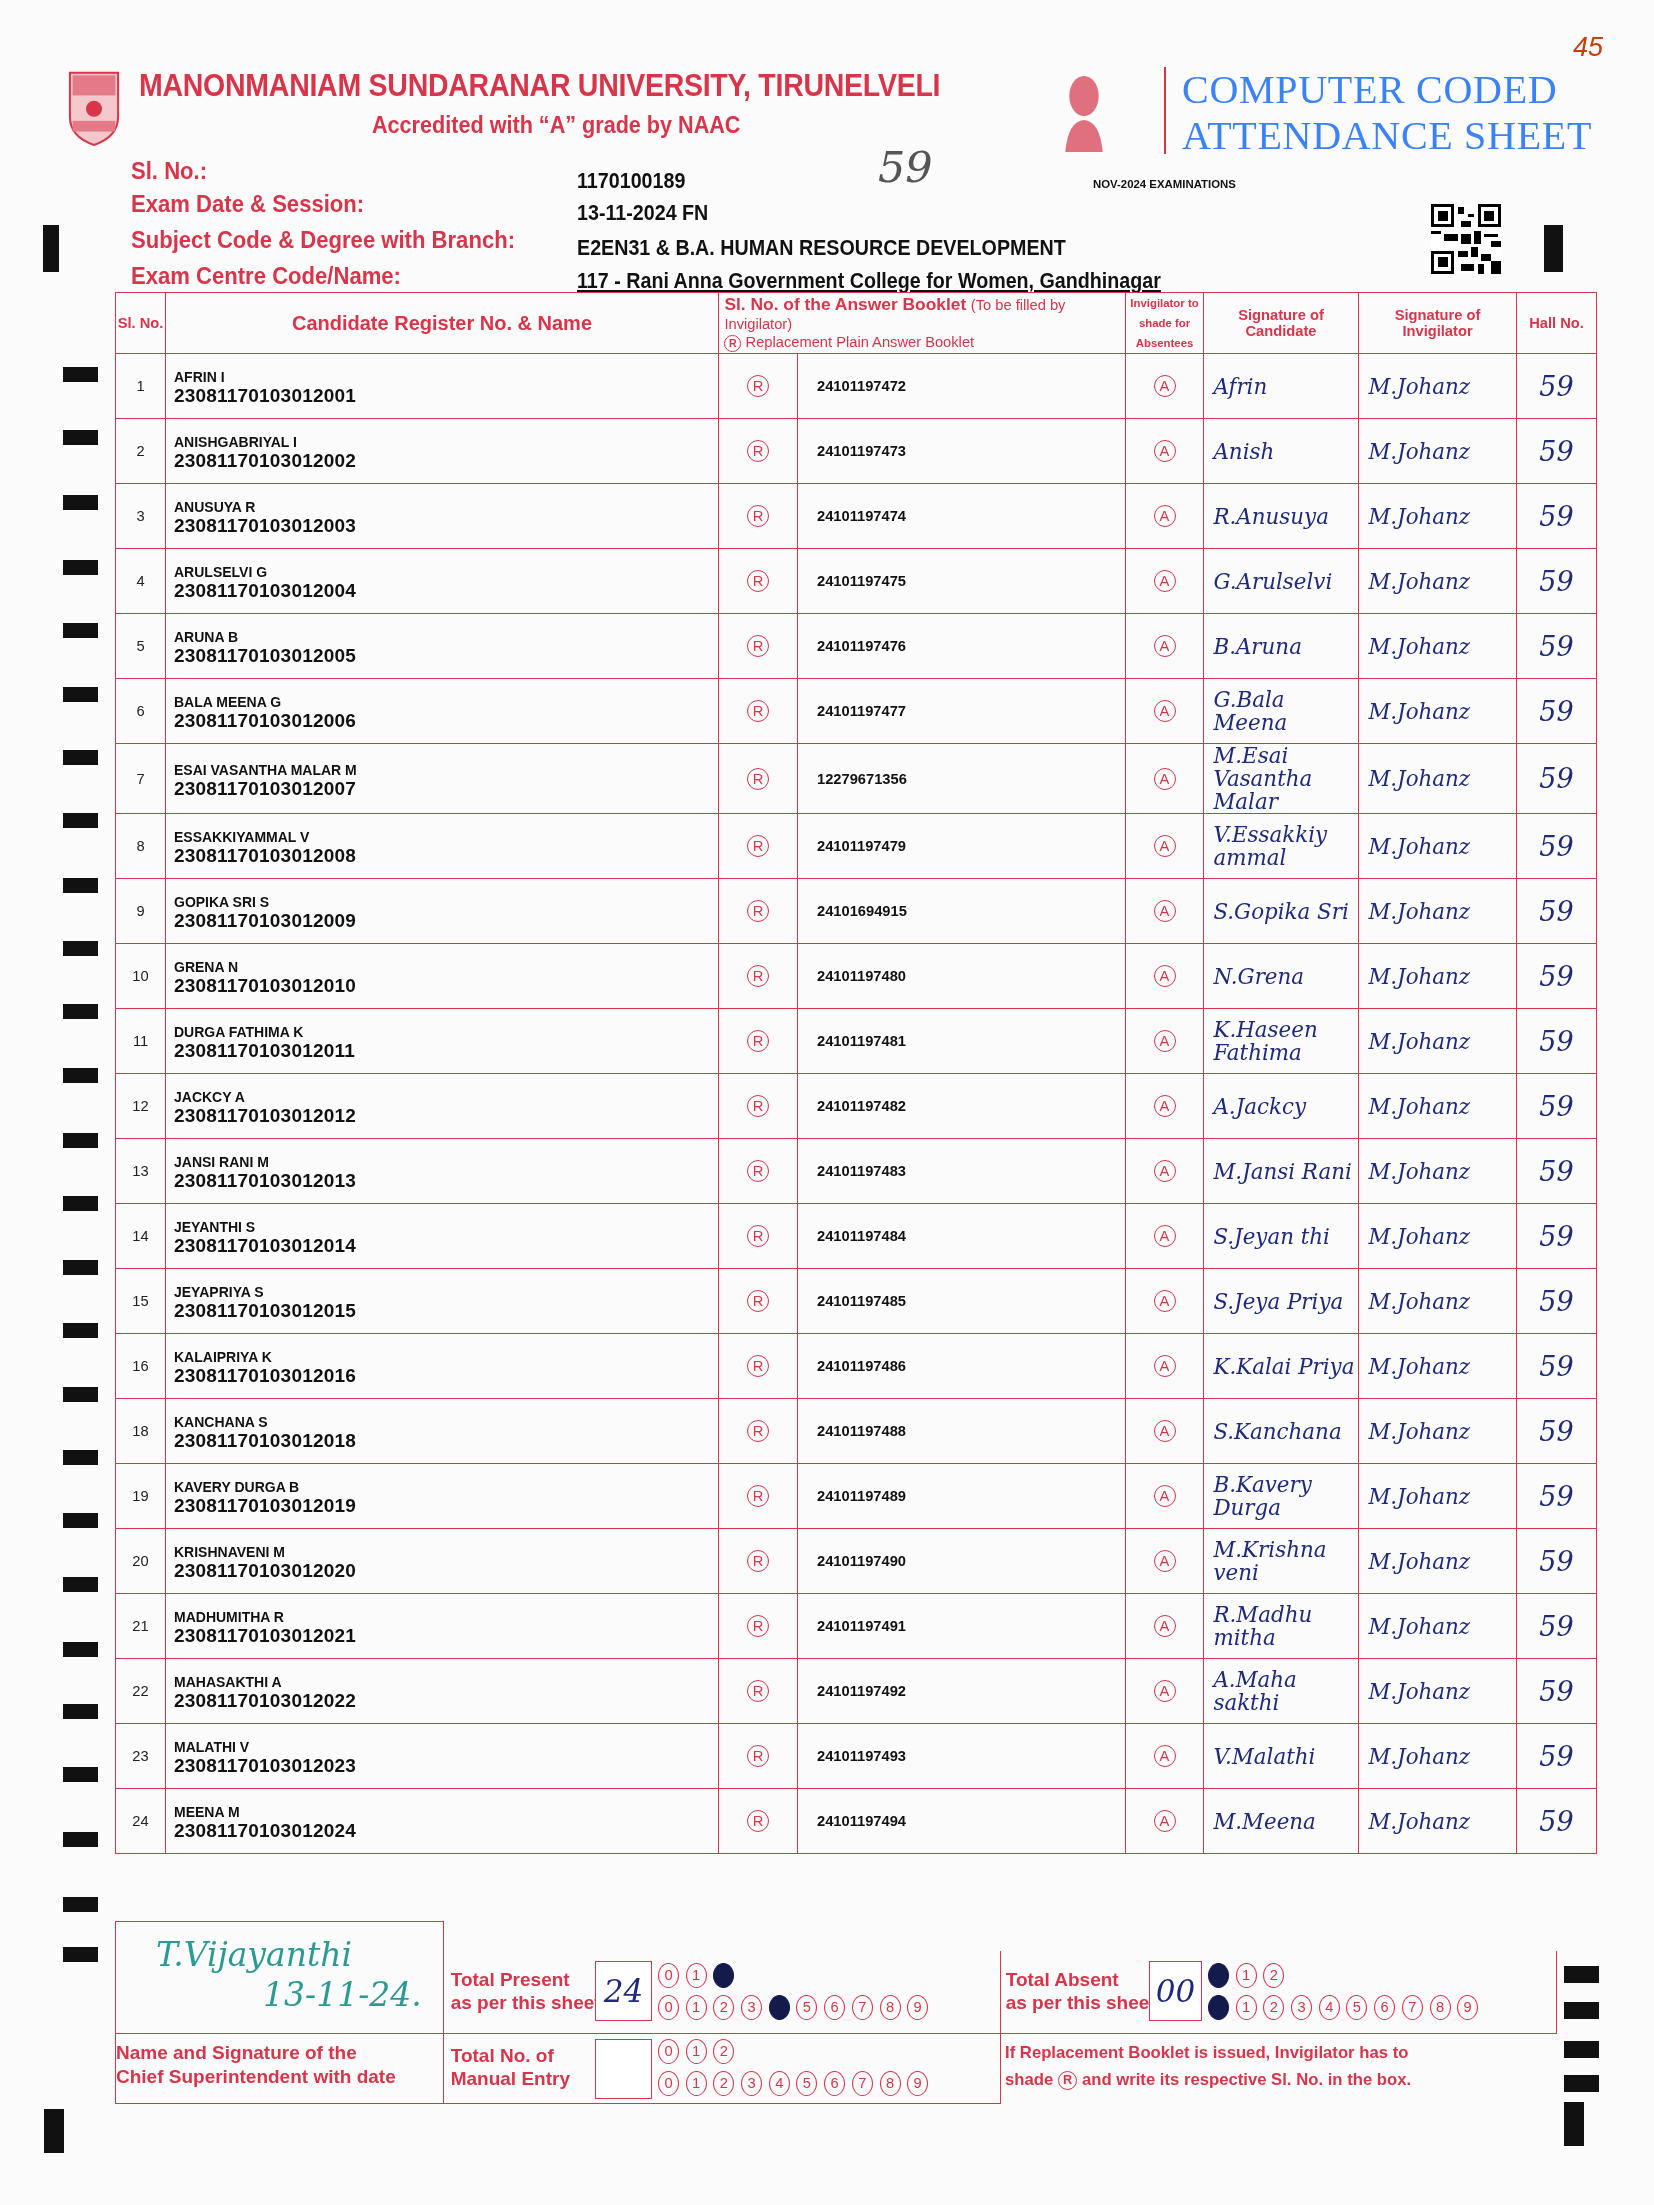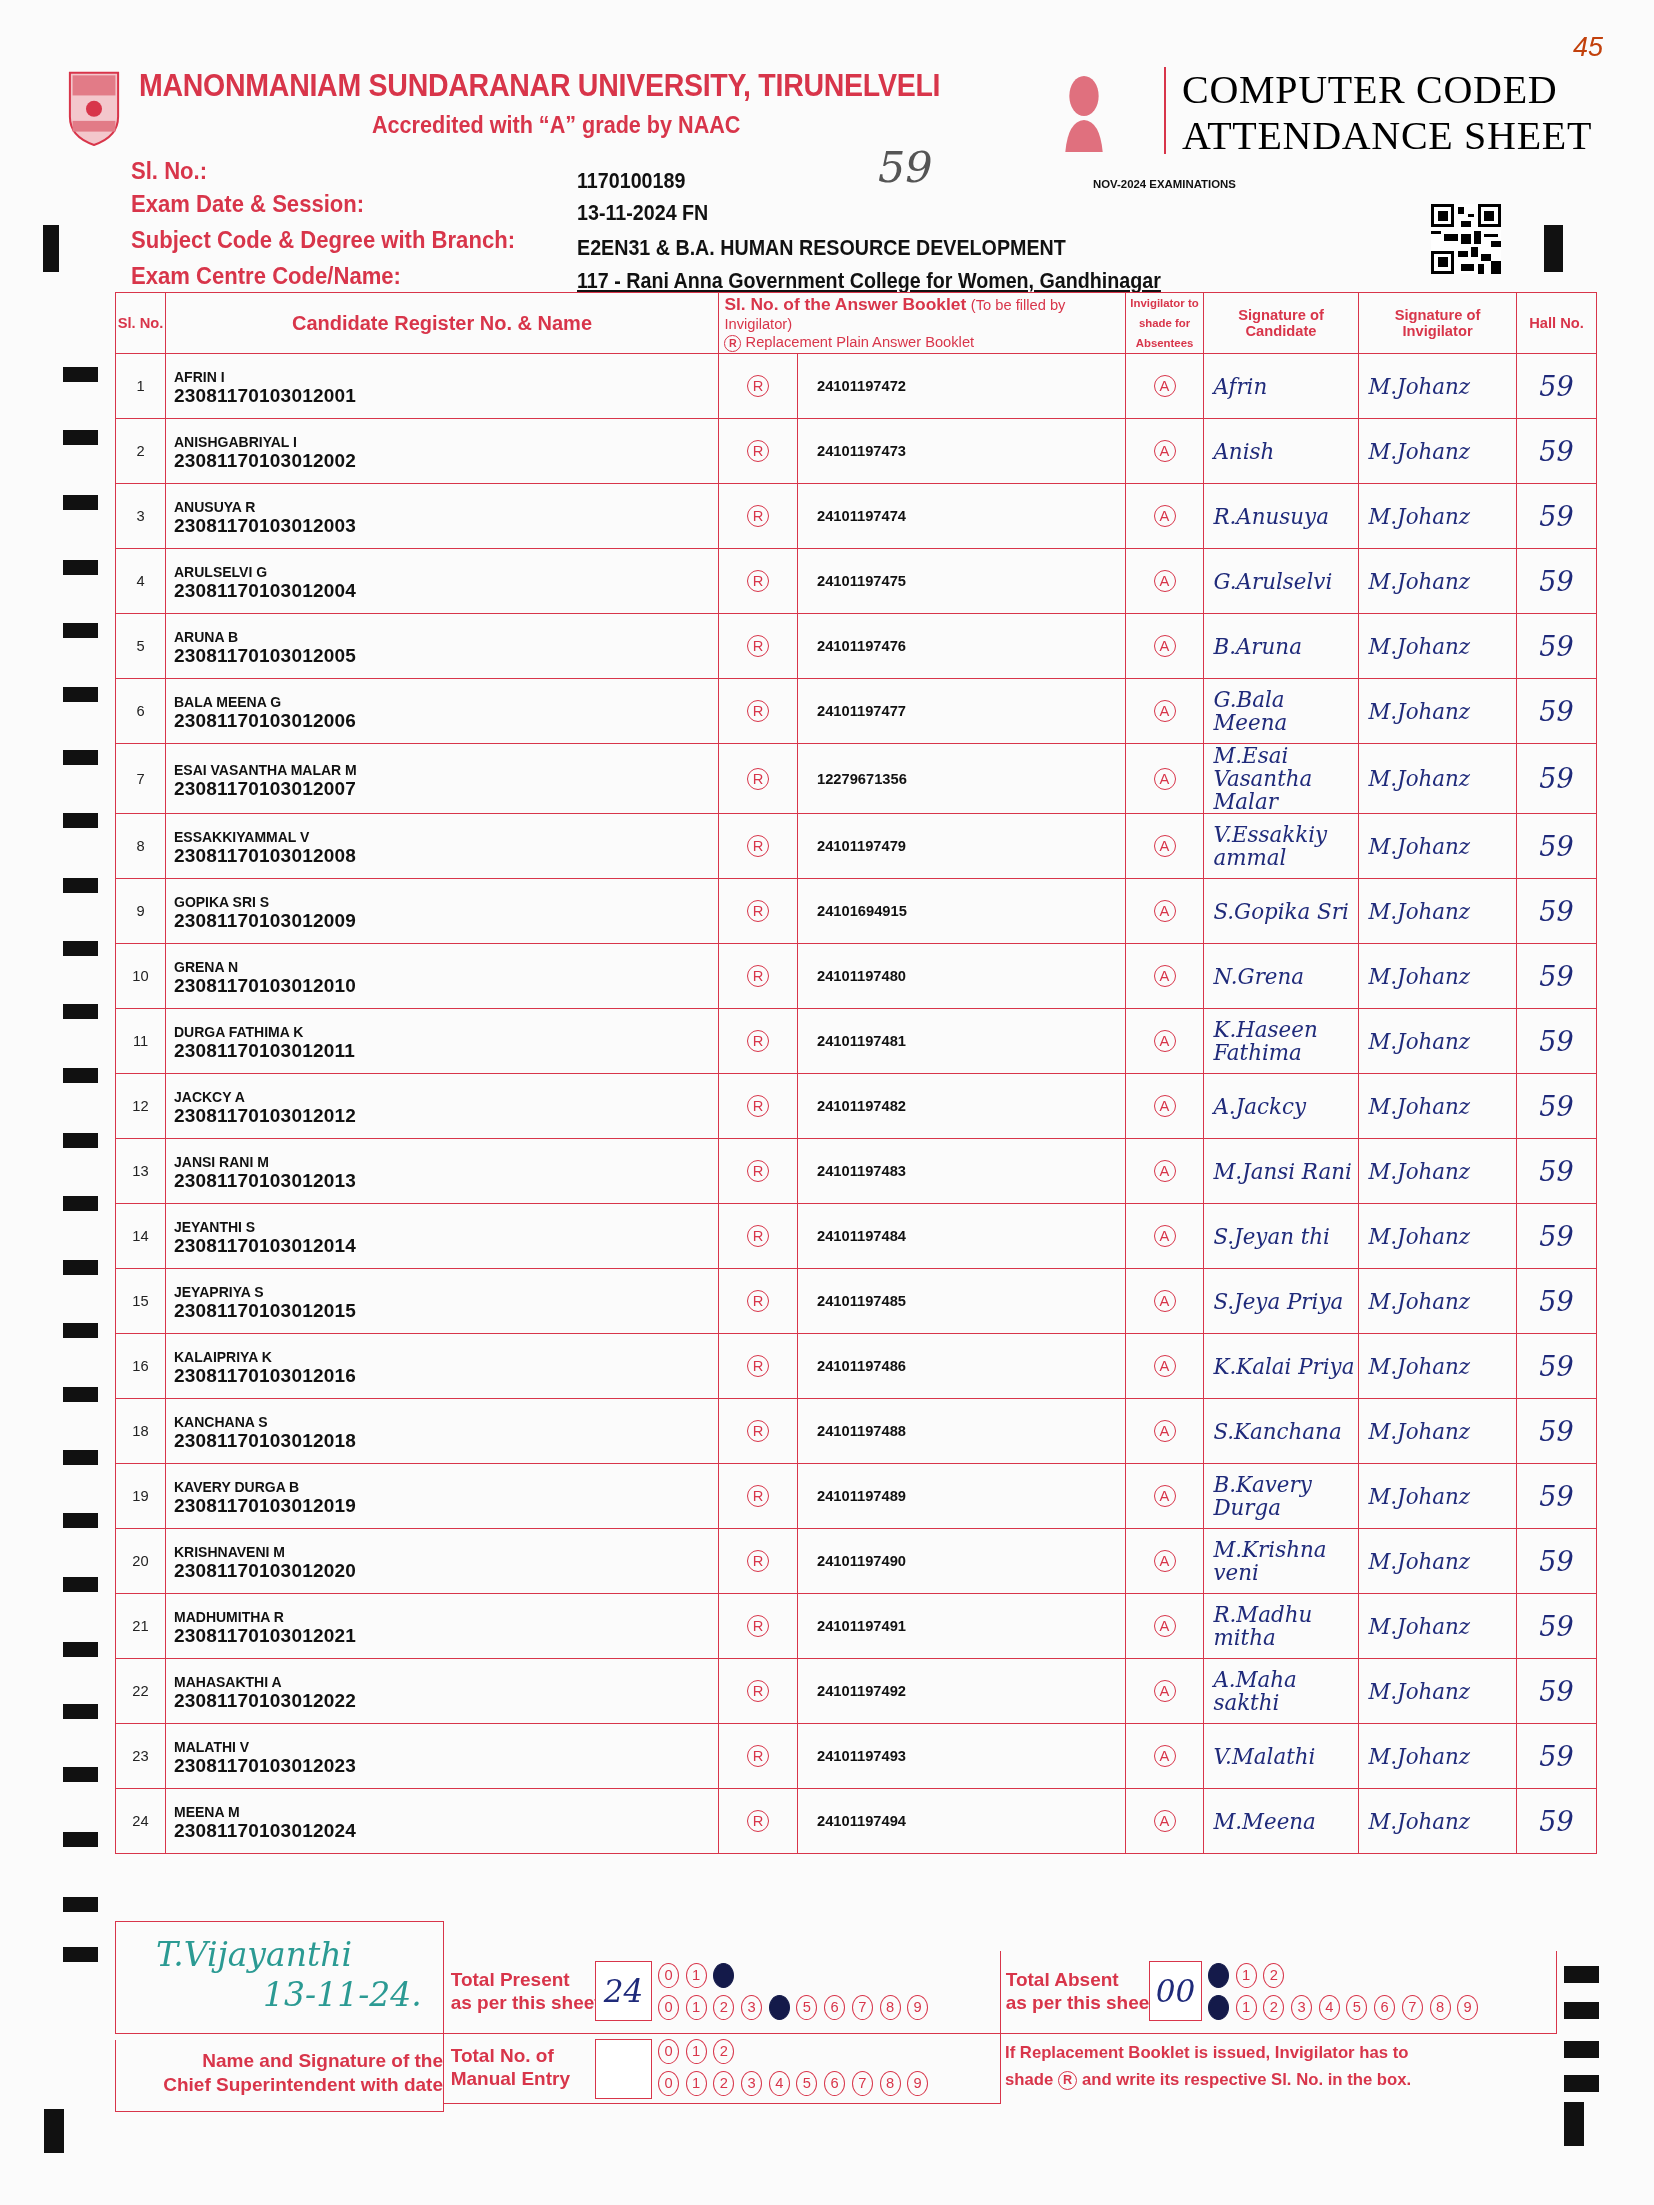--- a/index.html
+++ b/index.html
@@ -5,21 +5,21 @@
   html,body{margin:0;padding:0;}
   body{width:1655px;height:2205px;background:#fbfbfb;position:relative;overflow:hidden;font-family:"Liberation Sans",sans-serif;color:#111;}
   .abs{position:absolute;}
   .mark{position:absolute;background:#111;}
   
   .logo{left:67px;top:70px;width:54px;height:79px;}
   .uni-title{left:139px;top:68px;font-size:31px;font-weight:bold;color:#d8354a;letter-spacing:-0.3px;transform:scaleX(0.92);transform-origin:left;white-space:nowrap;}
   .naac{left:372px;top:111px;font-size:24px;font-weight:bold;color:#d8354a;white-space:nowrap;transform:scaleX(0.9);transform-origin:left;}
   .portrait{left:1064px;top:72px;width:40px;height:80px;}
   .vline{left:1164px;top:67px;width:2px;height:87px;background:#d8354a;}
-  .cca{left:1182px;top:67px;font-family:"Liberation Serif",serif;font-size:40px;color:#000000;line-height:46px;white-space:nowrap;letter-spacing:0.7px;}
+  .cca{left:1182px;top:67px;font-family:"Liberation Serif",serif;font-size:40px;color:#3b82f6;line-height:46px;white-space:nowrap;letter-spacing:0.7px;}
   .hw45{left:1573px;top:20px;font-size:27px;color:#c2410c;font-family:Liberation Sans, sans-serif;font-style:italic;margin-top:12px;}
   .hw59{left:878px;top:142px;font-size:43px;color:#555;font-family:"DejaVu Serif",serif;font-style:italic;}
   .meta-label{left:131px;font-size:24px;font-weight:bold;color:#d8354a;white-space:nowrap;transform:scaleX(0.92);transform-origin:left;}
   .meta-val{left:577px;font-size:21.4px;font-weight:bold;color:#111;white-space:nowrap;transform:scaleX(0.92);transform-origin:left;}
   .nov{left:1093px;top:178px;font-size:11.4px;font-weight:bold;}
   .qr{left:1431px;top:204px;width:70px;height:70px;}
   
   .tbl{position:absolute;left:115px;top:292px;width:1481px;border-collapse:collapse;table-layout:fixed;}
   .tbl td,.tbl th{border:1.3px solid #d8354a;padding:0;}
   .tbl th{color:#d8354a;font-weight:bold;height:51px;vertical-align:middle;text-align:center;}
@@ -34,21 +34,21 @@
   .cand-reg{font-size:19px;font-weight:bold;display:block;letter-spacing:0.2px;}
   .circ{display:inline-block;width:20px;height:20px;border:1.3px solid #d8354a;border-radius:50%;color:#d8354a;font-size:14.7px;line-height:20px;text-align:center;}
   .r-cell,.a-cell{text-align:center;}
   .booklet{font-size:14.7px;font-weight:bold;padding-left:19px !important;}
   .sig{font-family:"DejaVu Serif",serif;font-style:italic;color:#1f2a7a;font-size:21.4px;padding-left:9.4px !important;line-height:23px;}
   .hall{font-family:"DejaVu Serif",serif;font-style:italic;color:#1f2a7a;font-size:27px;text-align:center;}
   
   .foot{position:absolute;left:115px;top:1921px;width:1481px;height:182px;}
   .cs-sig-box{position:absolute;left:0;top:0;width:327px;height:111px;border:1.3px solid #d8354a;}
   .cs-sig{position:absolute;left:40px;top:13.4px;font-family:"DejaVu Serif",serif;font-style:italic;color:#2b9a93;font-size:33px;line-height:40px;}
-  .cs-label-box{position:absolute;left:0;top:119px;width:327px;height:71px;border:1.3px solid #d8354a;border-top:none;text-align:right;}
+  .cs-label-box{position:absolute;left:0;top:111px;width:327px;height:71px;border:1.3px solid #d8354a;border-top:none;text-align:left;}
   .cs-label{color:#d8354a;font-weight:bold;font-size:19px;line-height:24px;margin-top:9.4px;display:block;}
   .banner{position:absolute;left:328px;top:0;width:1153px;height:29.5px;background:#d83a45;color:#fff;font-weight:bold;font-size:21px;text-align:center;line-height:29.5px;}
   .tp-box{position:absolute;left:328px;top:29.5px;width:556px;height:82px;border:1.3px solid #d8354a;border-top:none;}
   .ta-box{position:absolute;left:884px;top:29.5px;width:557px;height:82px;border:1.3px solid #d8354a;border-top:none;border-left:none;}
   .me-box{position:absolute;left:328px;top:111px;width:556px;height:71px;border:1.3px solid #d8354a;border-top:none;}
   .flabel{position:absolute;color:#d8354a;font-weight:bold;font-size:19px;line-height:23px;}
   .digit-box{position:absolute;width:55px;height:58px;border:1.3px solid #d8354a;background:#fff;}
   .hwval{font-family:"DejaVu Serif",serif;font-style:italic;color:#1f2a7a;font-size:31px;text-align:center;line-height:58px;}
   .bubbles{position:absolute;display:flex;gap:6.7px;}
   .bub{width:19px;height:23px;border:1.3px solid #d8354a;border-radius:50%;color:#d8354a;font-size:14.7px;line-height:23px;text-align:center;}

